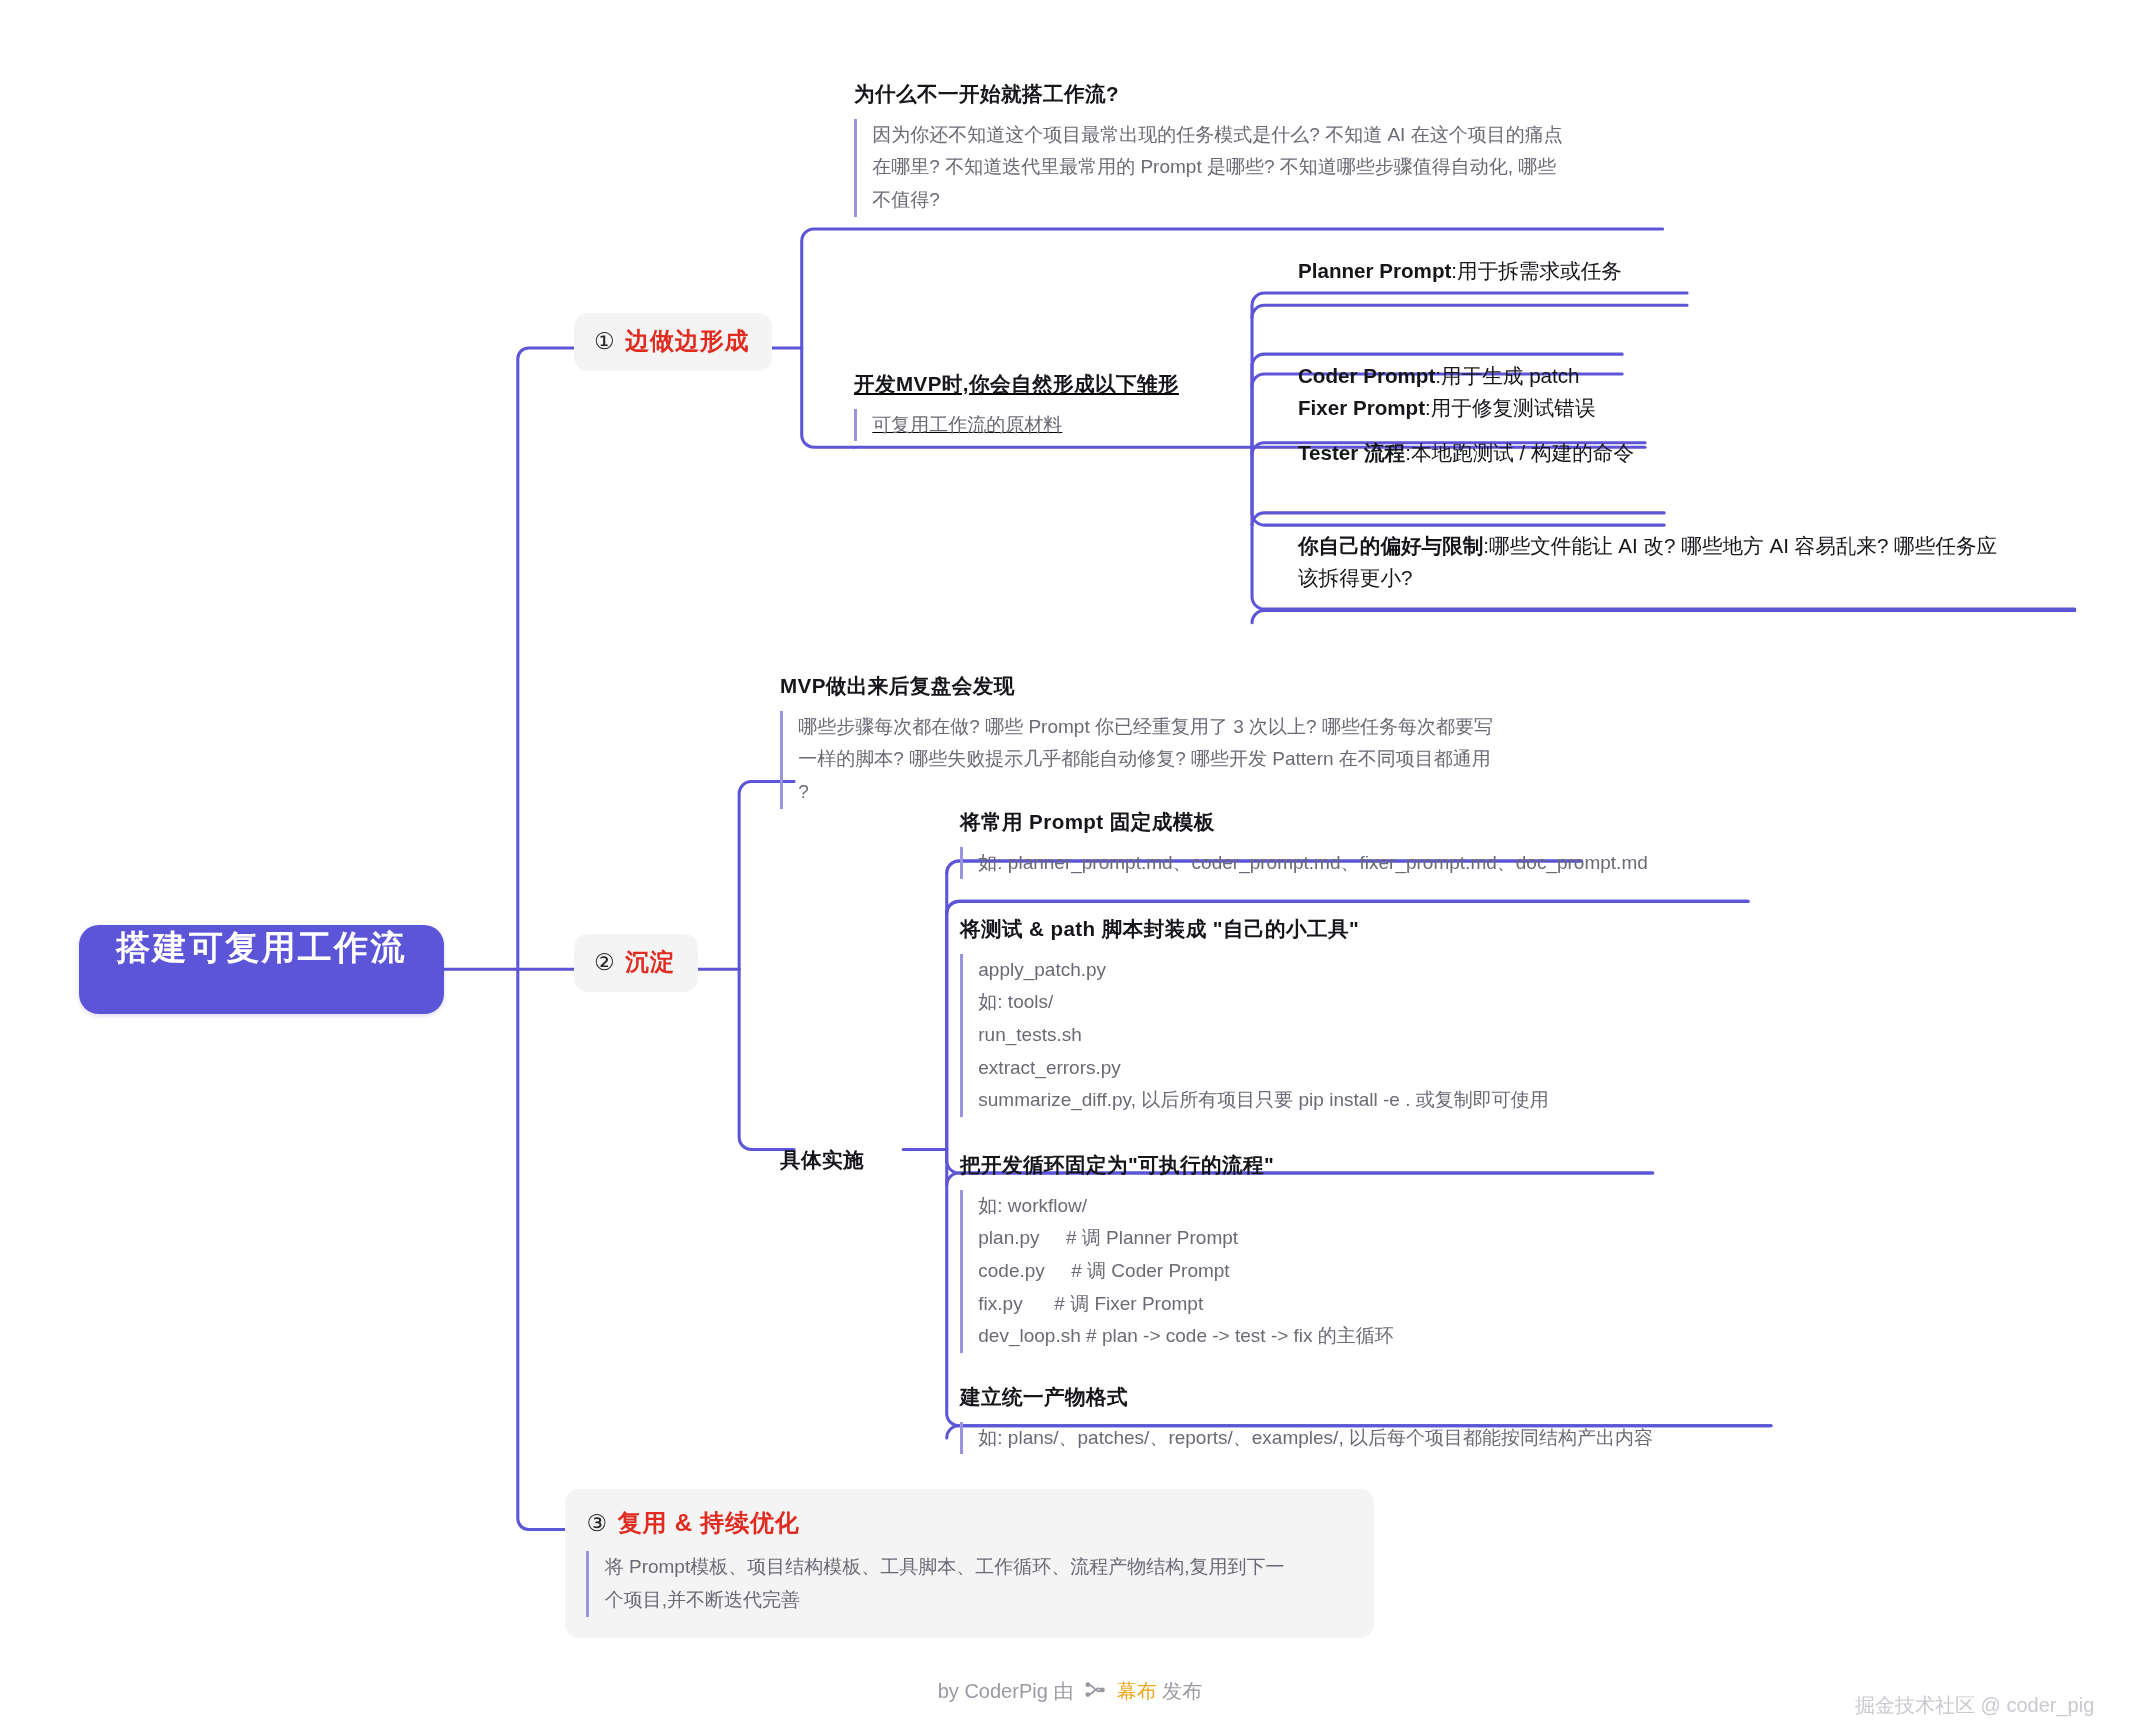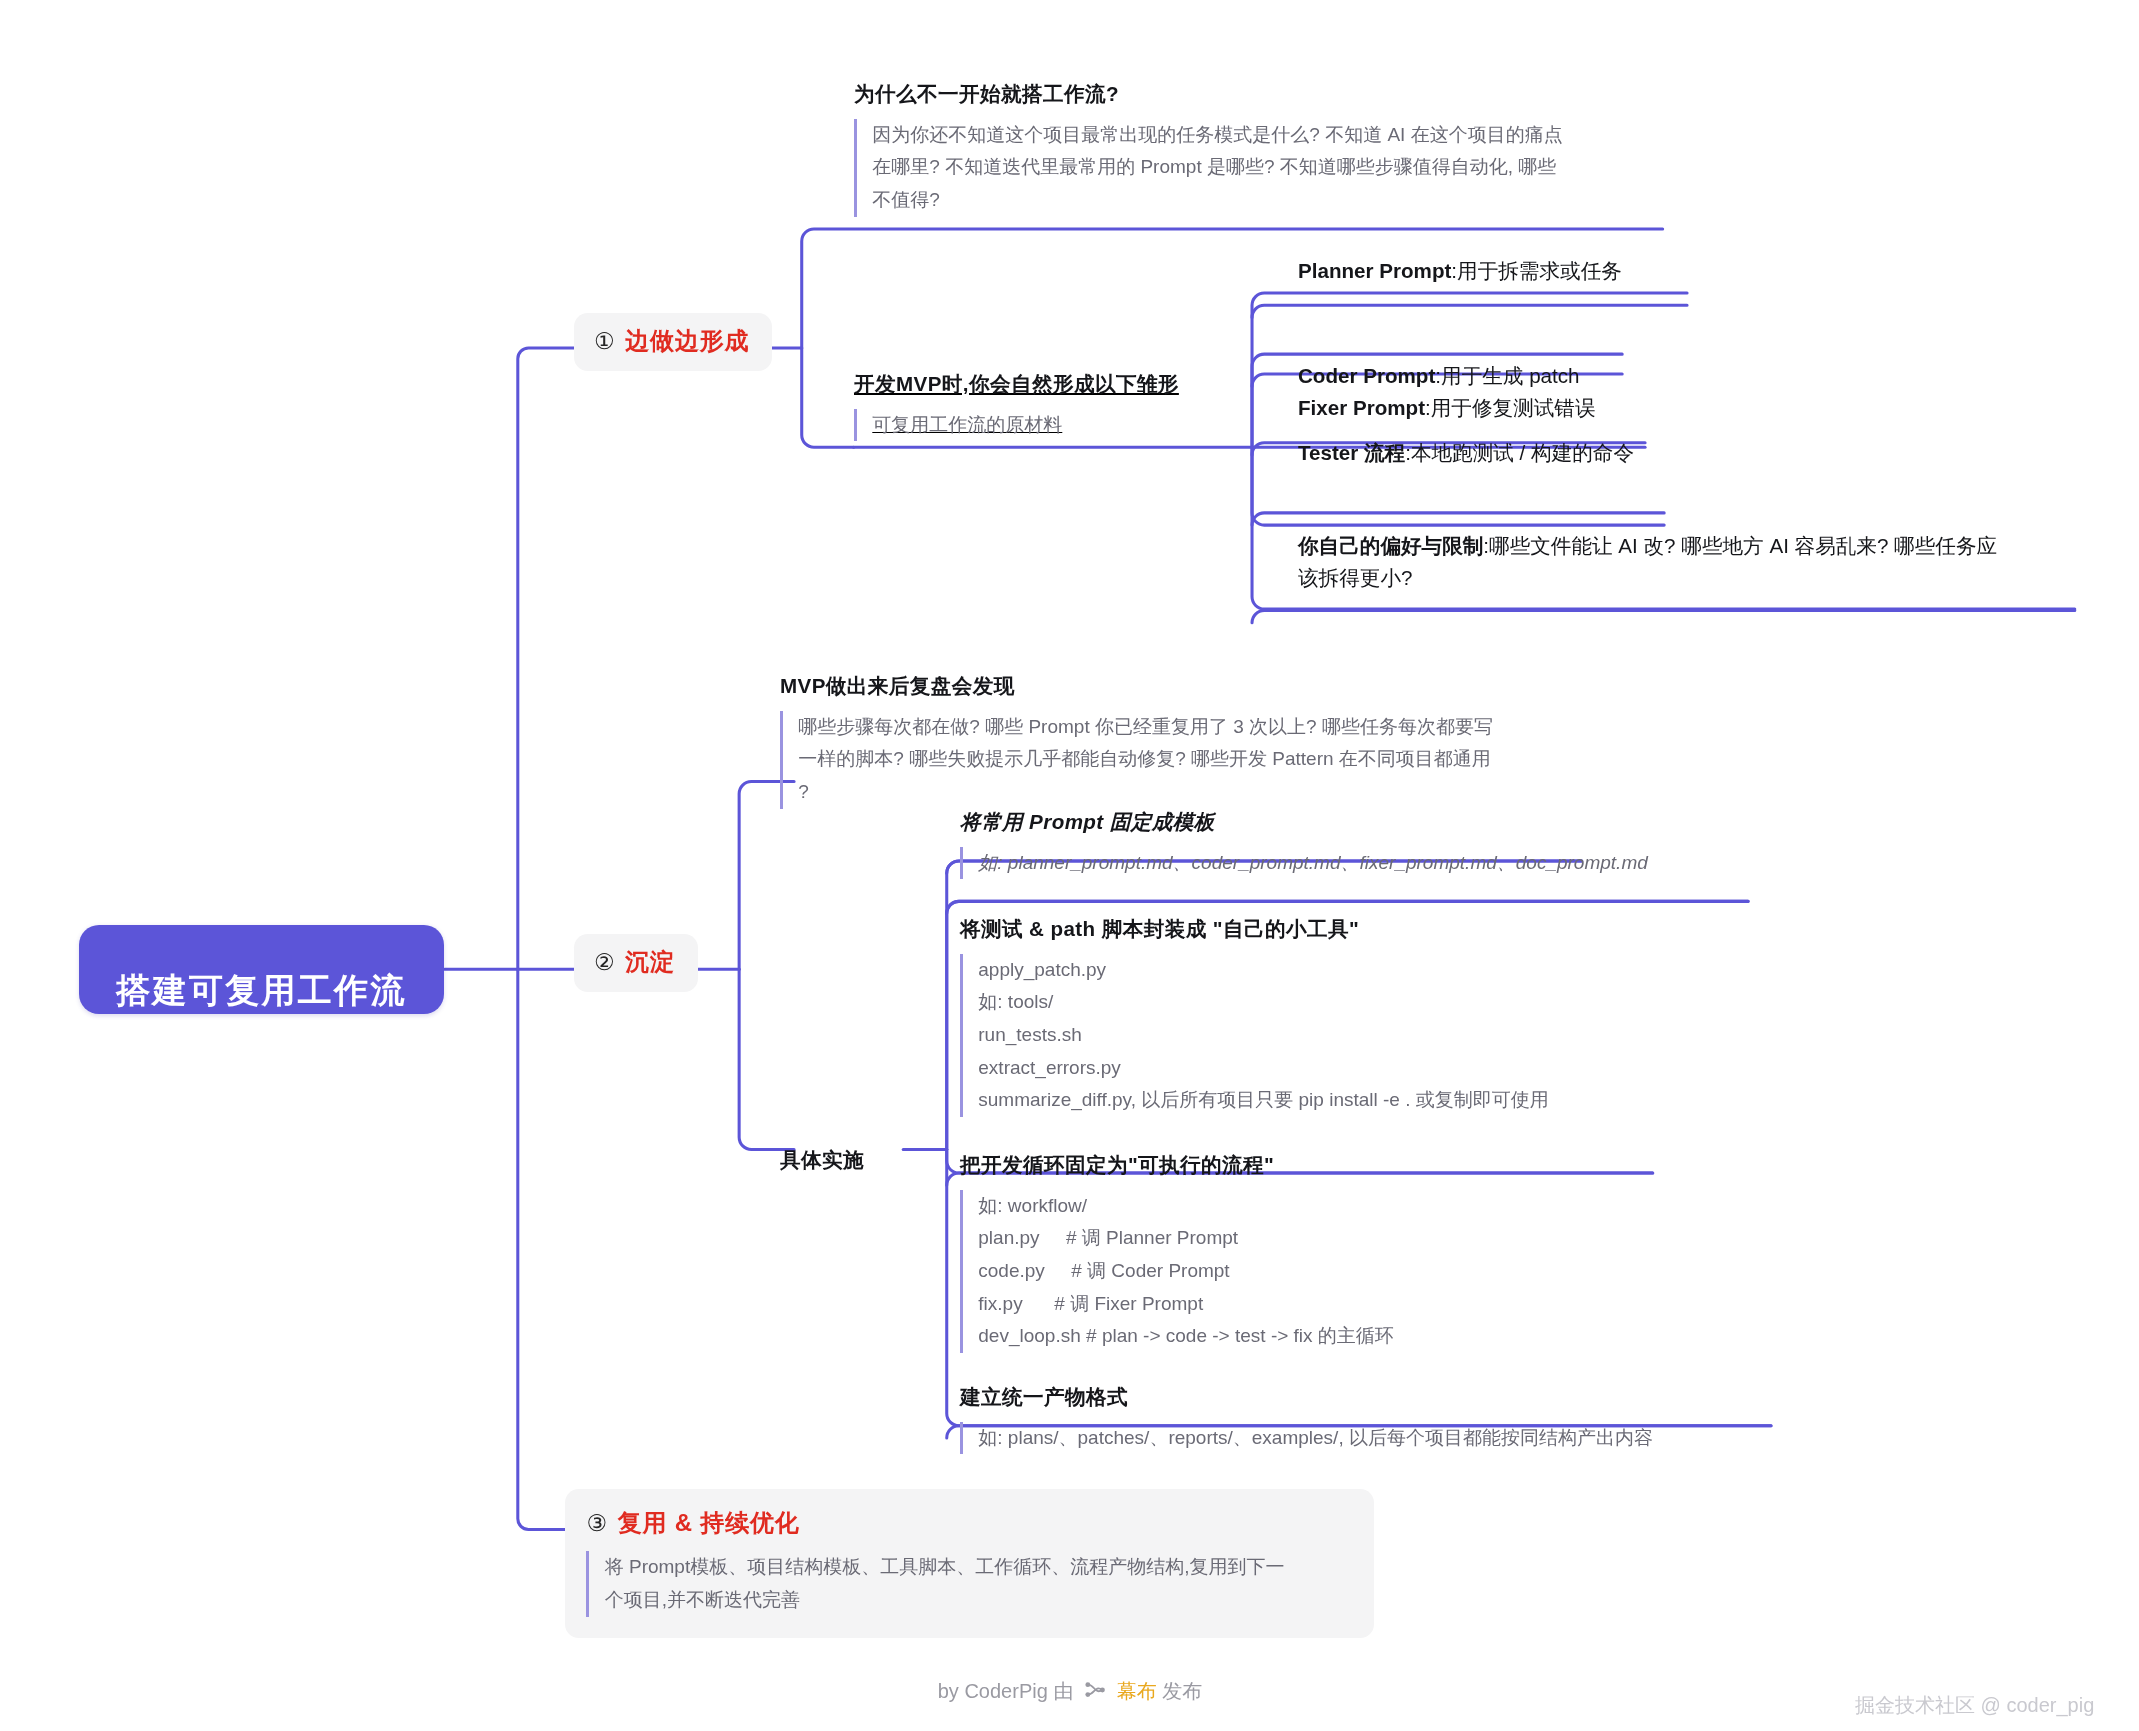--- a/index.html
+++ b/index.html
@@ -9,21 +9,21 @@
     -webkit-font-smoothing:antialiased;
   }
   #canvas{position:absolute;left:0;top:0;width:2140px;height:1731px;}
   svg.links{position:absolute;left:0;top:0;width:2140px;height:1731px;pointer-events:none;}
 
   
   .root-node{
     position:absolute;
     background:#5C55D8;
     border-radius:20px;
-    display:flex;align-items:flex-end;justify-content:center;
+    display:flex;align-items:flex-start;justify-content:center;
     box-shadow:0 1.5px 4.6px rgba(70,60,170,.18);
   }
   .root-node .root-text{
     color:#ffffff;font-weight:bold;font-size:34px;letter-spacing:2.3px;
     white-space:nowrap;
   }
 
   
   .pill{
     position:absolute;
@@ -197,21 +197,21 @@
     <div class="t-title">MVP做出来后复盘会发现</div>
     <div class="note">
       <span class="ln">哪些步骤每次都在做? 哪些 Prompt 你已经重复用了 3 次以上? 哪些任务每次都要写</span>
       <span class="ln">一样的脚本? 哪些失败提示几乎都能自动修复? 哪些开发 Pattern 在不同项目都通用</span>
       <span class="ln">?</span>
     </div>
   </div>
 
   <div class="topic" style="left:780px;top:1146px;">具体实施</div>
 
-  <div class="topic-wrap" style="left:960px;top:808px;width:779px;font-style:italic;">
+  <div class="topic-wrap" style="left:960px;top:808px;width:779px;">
     <div class="t-title">将常用 Prompt 固定成模板</div>
     <div class="note">
       <span class="ln">如: planner_prompt.md、coder_prompt.md、fixer_prompt.md、doc_prompt.md</span>
     </div>
   </div>
 
   <div class="topic-wrap" style="left:960px;top:915px;width:779px;">
     <div class="t-title">将测试 &amp; path 脚本封装成 "自己的小工具"</div>
     <div class="note">
       <span class="ln">apply_patch.py</span>

